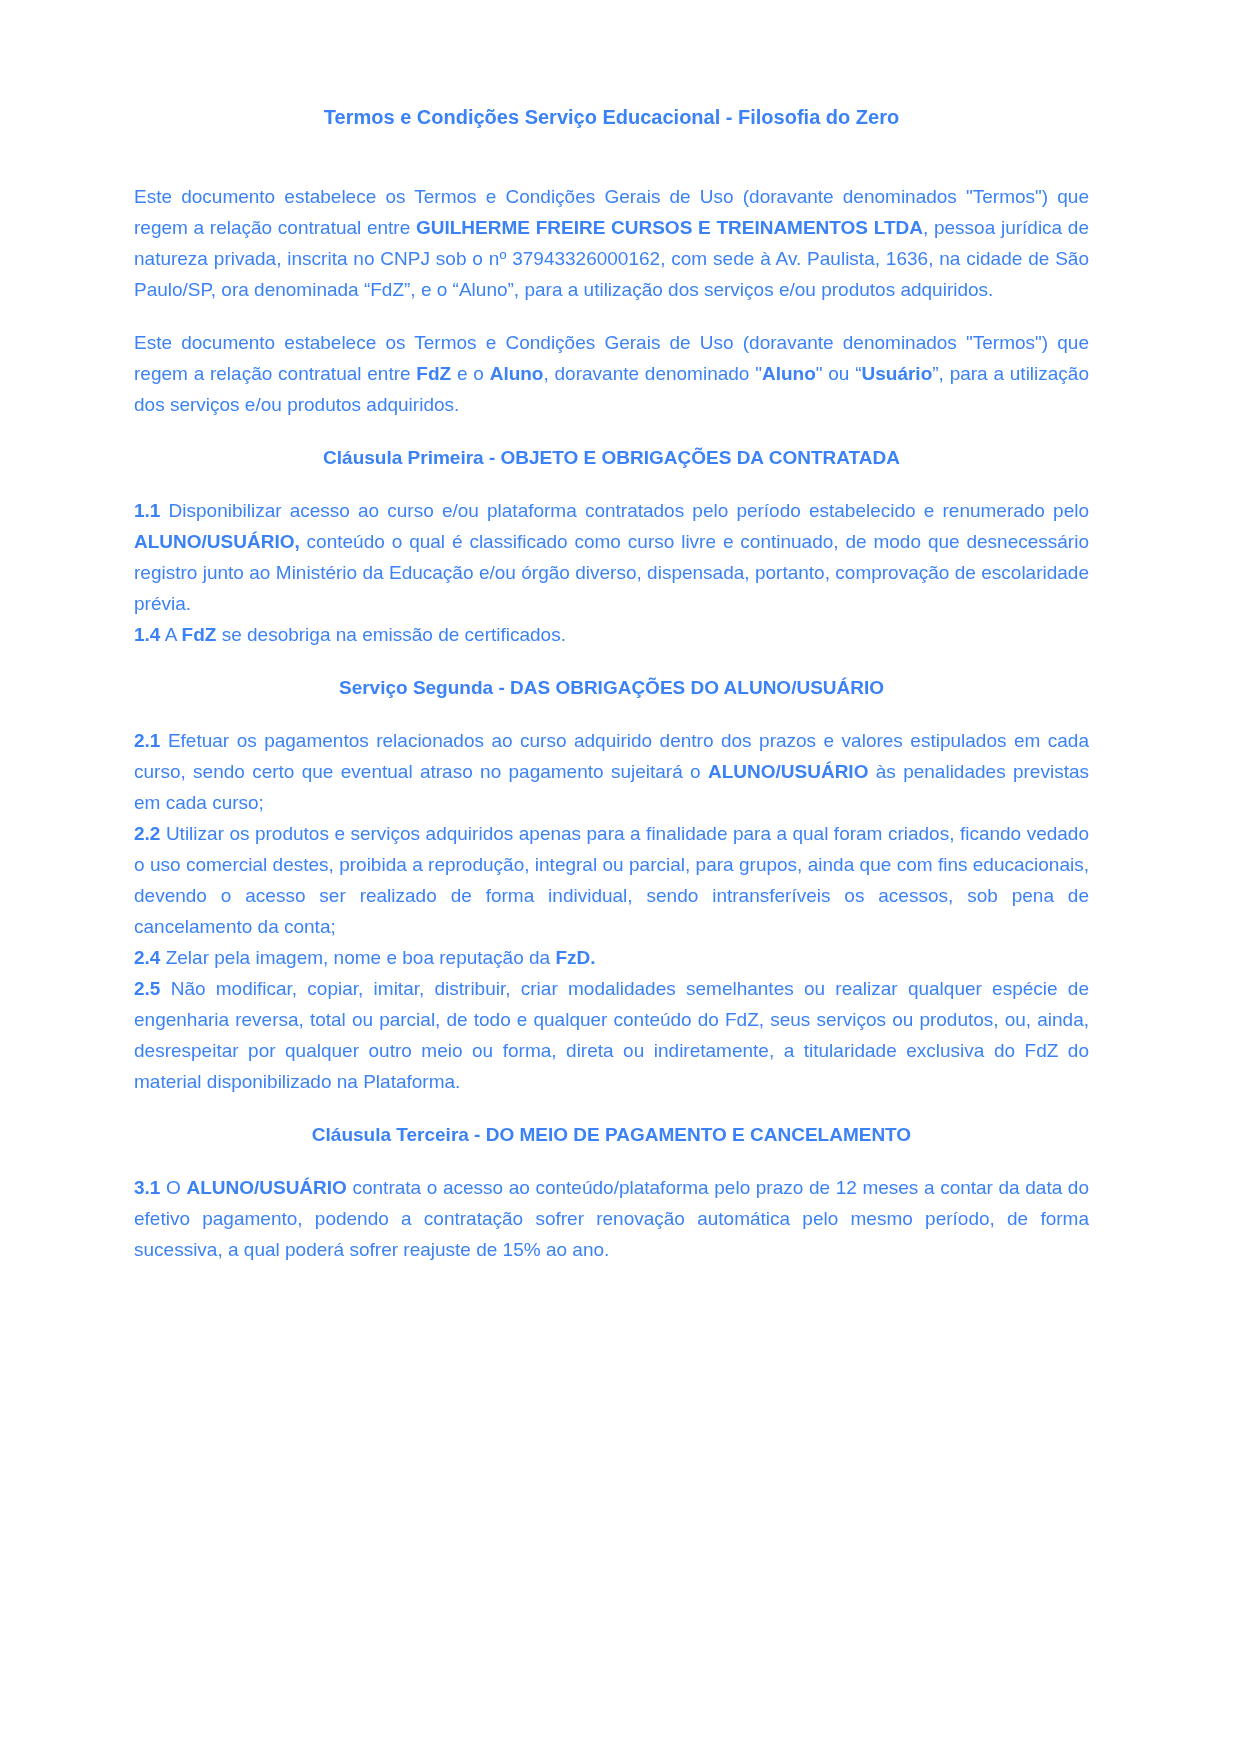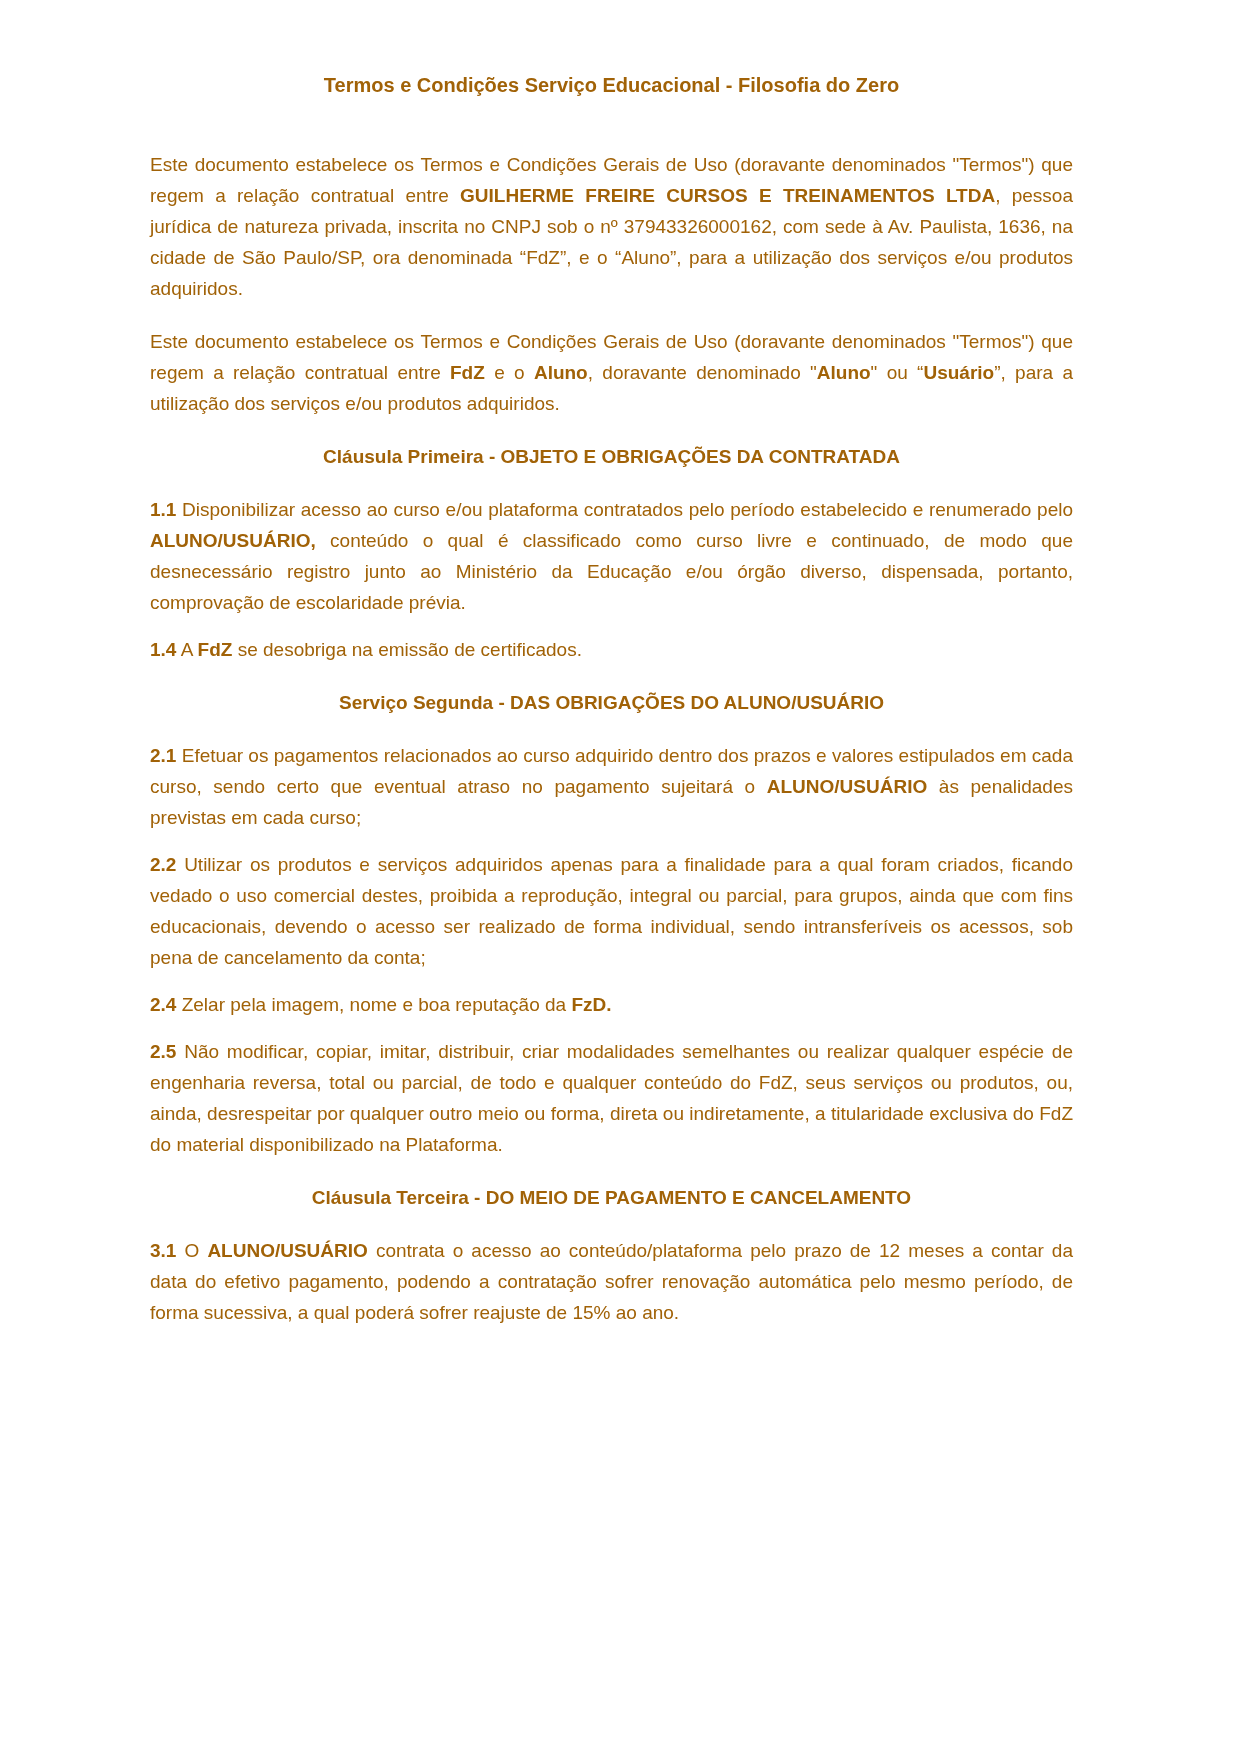--- a/index.html
+++ b/index.html
@@ -6,35 +6,35 @@
     margin: 0;
     padding: 0;
     background: #ffffff;
   }
   .page {
     position: relative;
     width: 1239px;
     height: 1754px;
     box-sizing: border-box;
     background: #ffffff;
-    color: #a16207;
+    color: #3b82f6;
     font-family: "Liberation Sans", "DejaVu Sans", sans-serif;
     font-size: 19px;
     line-height: 31px;
-    padding: 70px 150px 0 134px;
+    padding: 102px 150px 0 134px;
     overflow: hidden;
   }
   .title {
     text-align: center;
     font-weight: bold;
     font-size: 20px;
     margin: 0 0 48px 0;
   }
   p {
-    margin: 16px;
+    margin: 0;
     text-align: justify;
   }
   p.gap { margin-bottom: 22px; }
   .heading {
     font-weight: bold;
     text-align: center;
   }
   .b { font-weight: bold; }
 </style>
 </head>

